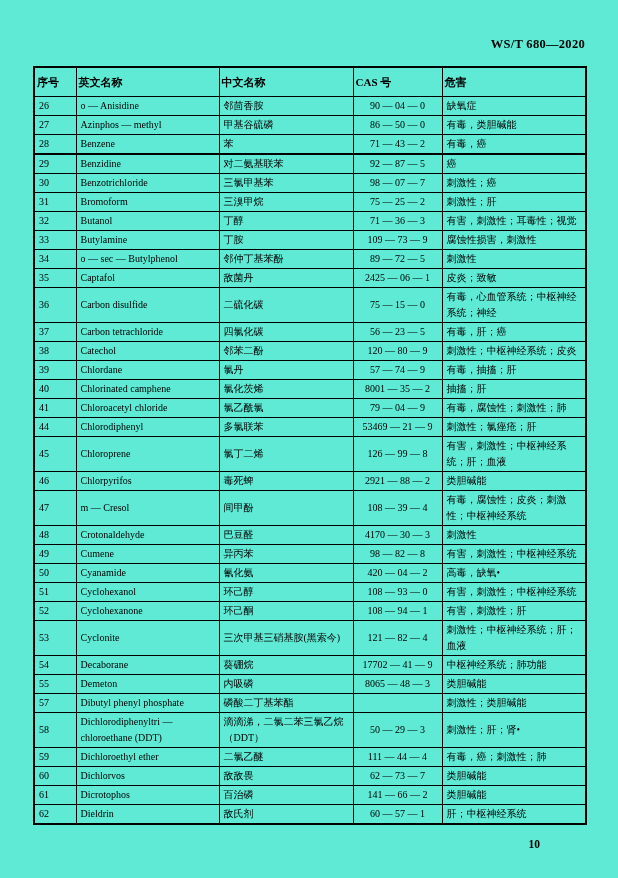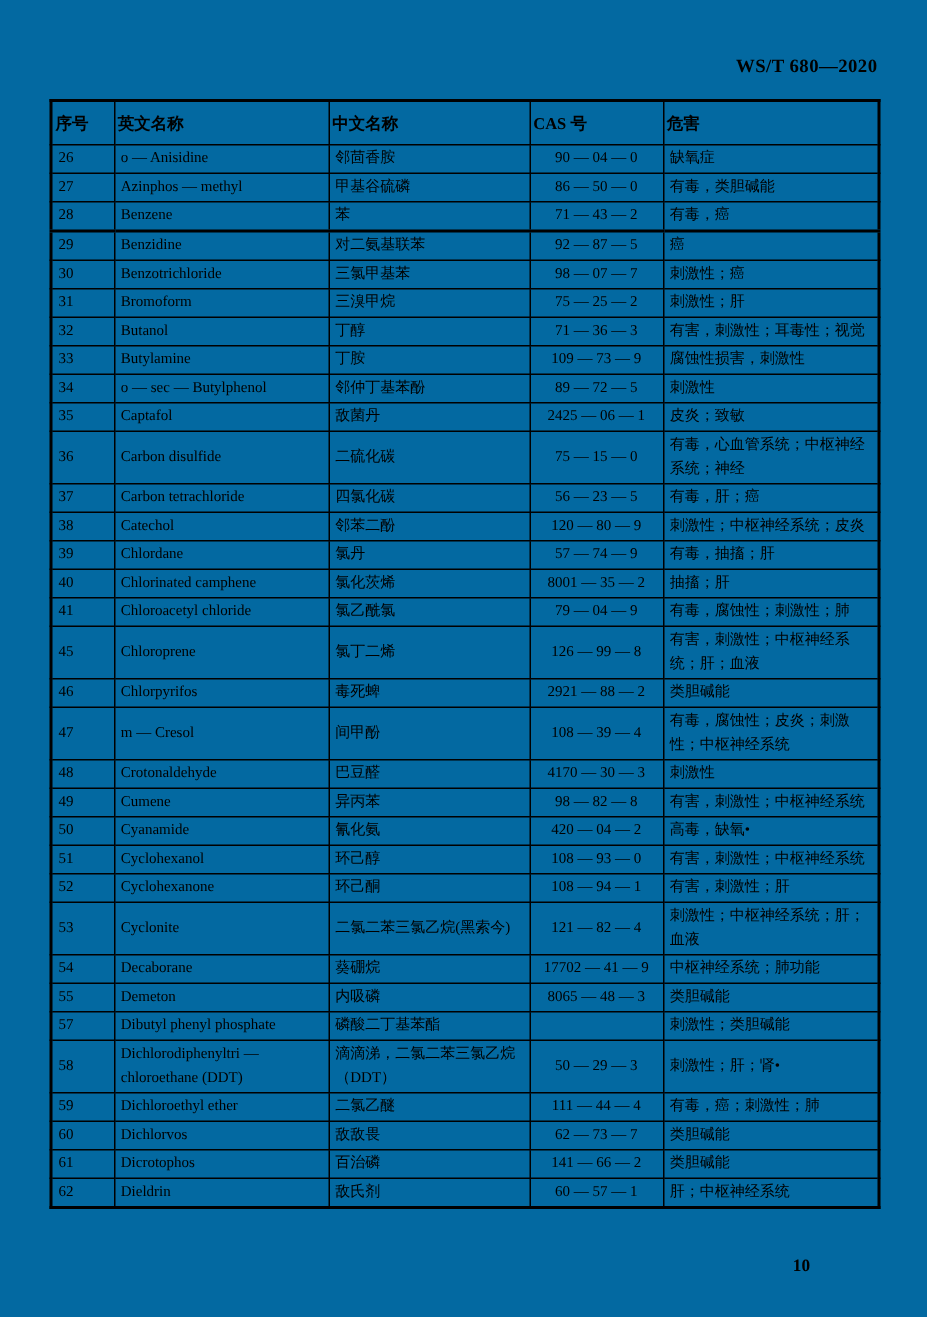--- a/index.html
+++ b/index.html
@@ -4,21 +4,21 @@
 <style>
   html, body {
     margin: 0;
     padding: 0;
     background: #ffffff;
   }
   .page {
     position: relative;
     width: 618px;
     height: 878px;
-    background: #0369a1;
+    background: #5eead4;
     font-family: "Liberation Serif", "DejaVu Serif", serif;
     color: #000000;
     overflow: hidden;
   }
   .doc-ref {
     position: absolute;
     top: 37px;
     right: 33px;
     font-size: 12.5px;
     font-weight: bold;
@@ -198,20 +198,27 @@
           <td class="c4">抽搐；肝</td>
         </tr>
         <tr>
           <td class="c0">41</td>
           <td class="c1">Chloroacetyl chloride</td>
           <td class="c2">氯乙酰氯</td>
           <td class="c3">79 — 04 — 9</td>
           <td class="c4">有毒，腐蚀性；刺激性；肺</td>
         </tr>
         <tr>
+          <td class="c0">44</td>
+          <td class="c1">Chlorodiphenyl</td>
+          <td class="c2">多氯联苯</td>
+          <td class="c3">53469 — 21 — 9</td>
+          <td class="c4">刺激性；氯痤疮；肝</td>
+        </tr>
+        <tr>
           <td class="c0">45</td>
           <td class="c1">Chloroprene</td>
           <td class="c2">氯丁二烯</td>
           <td class="c3">126 — 99 — 8</td>
           <td class="c4">有害，刺激性；中枢神经系统；肝；血液</td>
         </tr>
         <tr>
           <td class="c0">46</td>
           <td class="c1">Chlorpyrifos</td>
           <td class="c2">毒死蜱</td>
@@ -256,21 +263,21 @@
         <tr>
           <td class="c0">52</td>
           <td class="c1">Cyclohexanone</td>
           <td class="c2">环己酮</td>
           <td class="c3">108 — 94 — 1</td>
           <td class="c4">有害，刺激性；肝</td>
         </tr>
         <tr>
           <td class="c0">53</td>
           <td class="c1">Cyclonite</td>
-          <td class="c2">二氯二苯三氯乙烷(黑索今)</td>
+          <td class="c2">三次甲基三硝基胺(黑索今)</td>
           <td class="c3">121 — 82 — 4</td>
           <td class="c4">刺激性；中枢神经系统；肝；血液</td>
         </tr>
         <tr>
           <td class="c0">54</td>
           <td class="c1">Decaborane</td>
           <td class="c2">葵硼烷</td>
           <td class="c3">17702 — 41 — 9</td>
           <td class="c4">中枢神经系统；肺功能</td>
         </tr>

